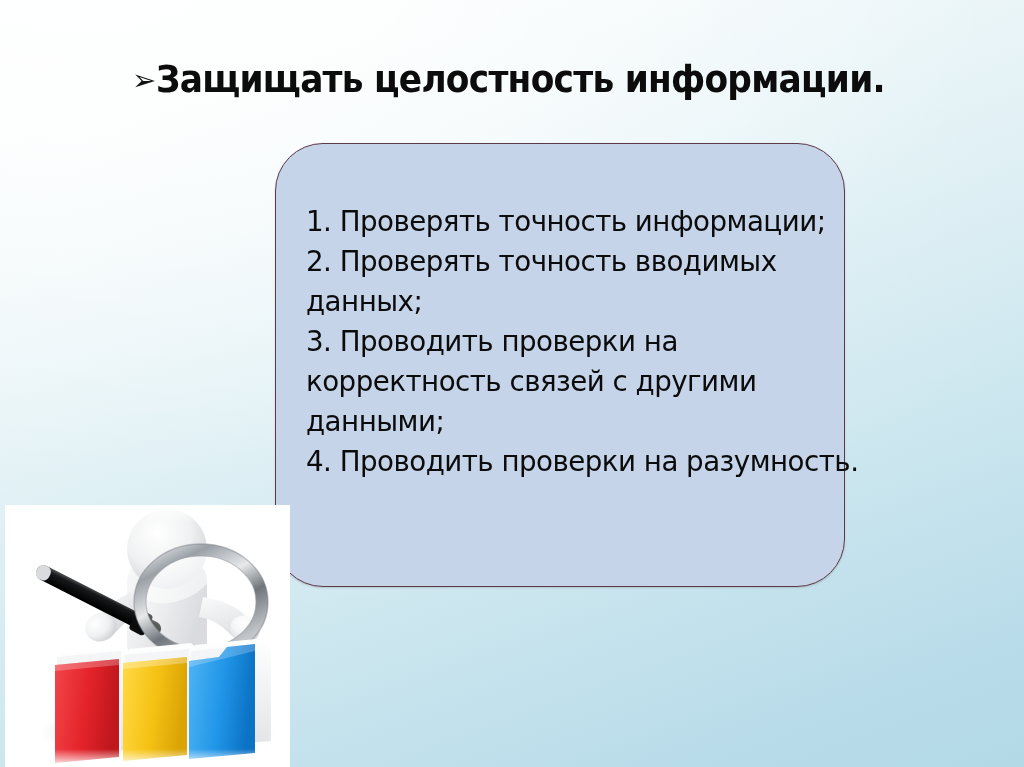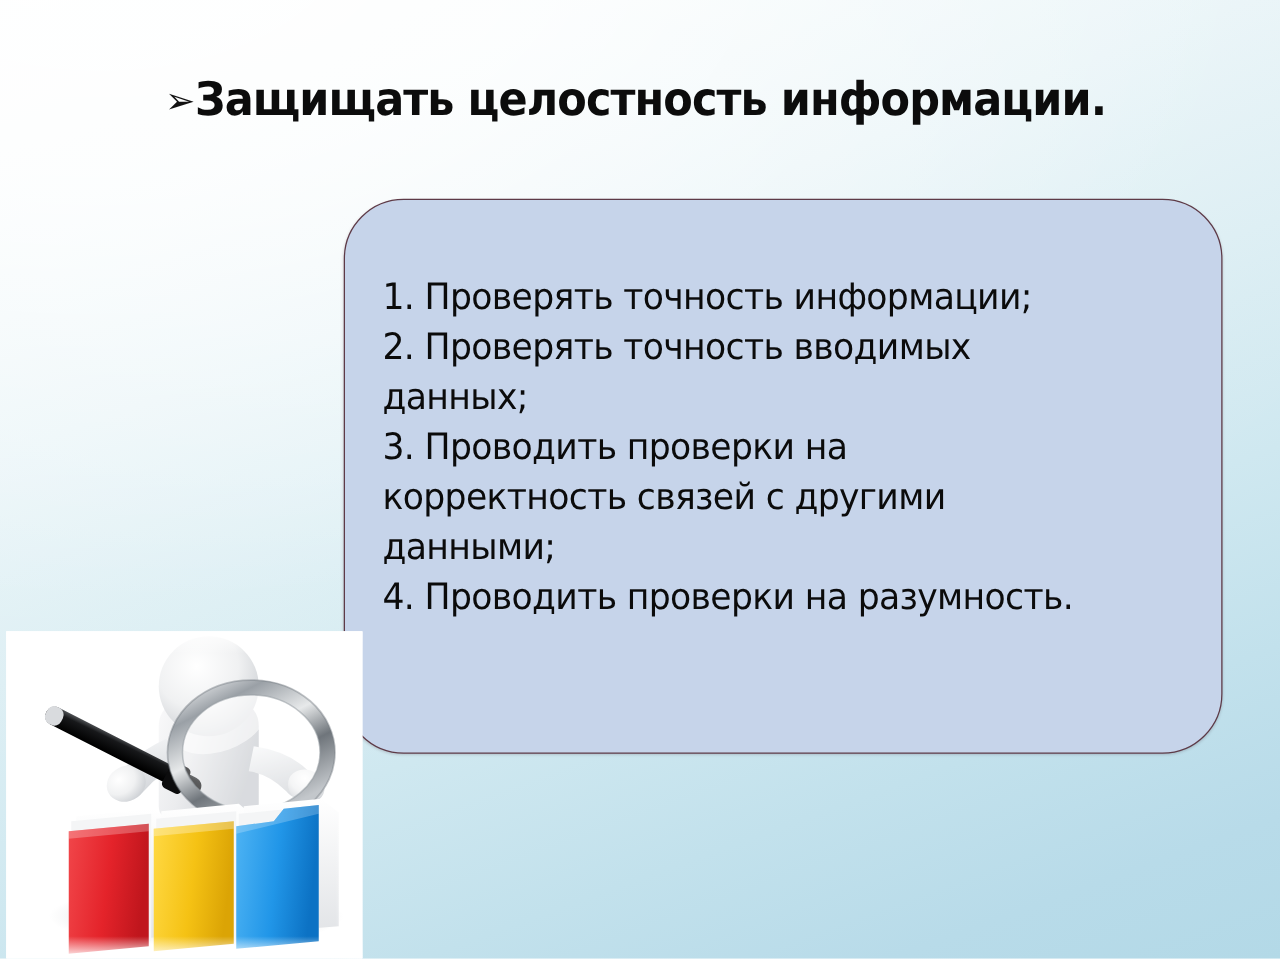--- a/index.html
+++ b/index.html
@@ -71,22 +71,22 @@
     color: #0c0c0c;
     line-height: 1.05;
     transform: scaleX(0.93);
     transform-origin: left center;
   }
 
   
   .callout {
     position: absolute;
     left: 275px;
-    top: 159px;
-    width: 703px;
+    top: 143px;
+    width: 570px;
     height: 444px;
     box-sizing: border-box;
     background: #c6d4ea;
     border: 1.6px solid #5d3a47;
     border-radius: 48px;
     z-index: 4;
     box-shadow: 0 1px 2px rgba(60,40,50,0.18);
   }
   .callout-body {
     position: absolute;

